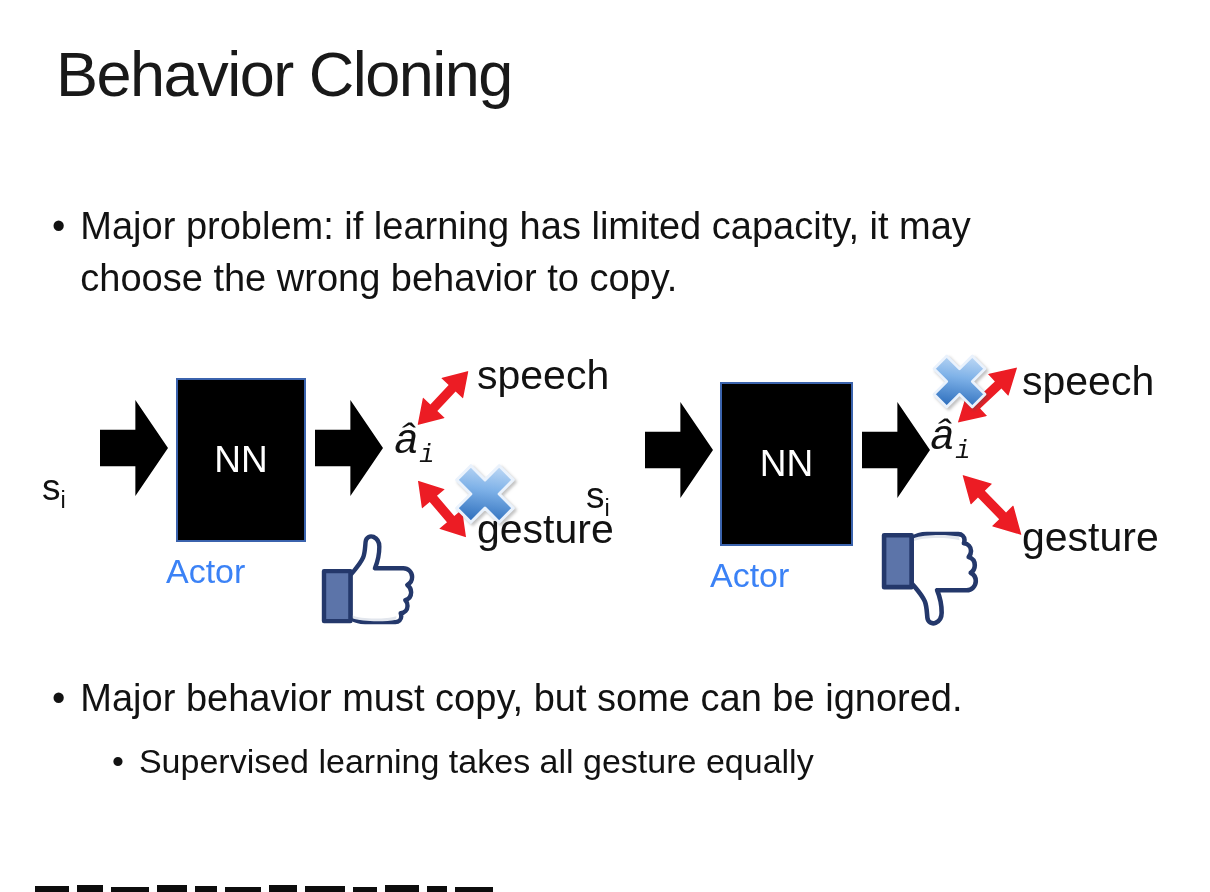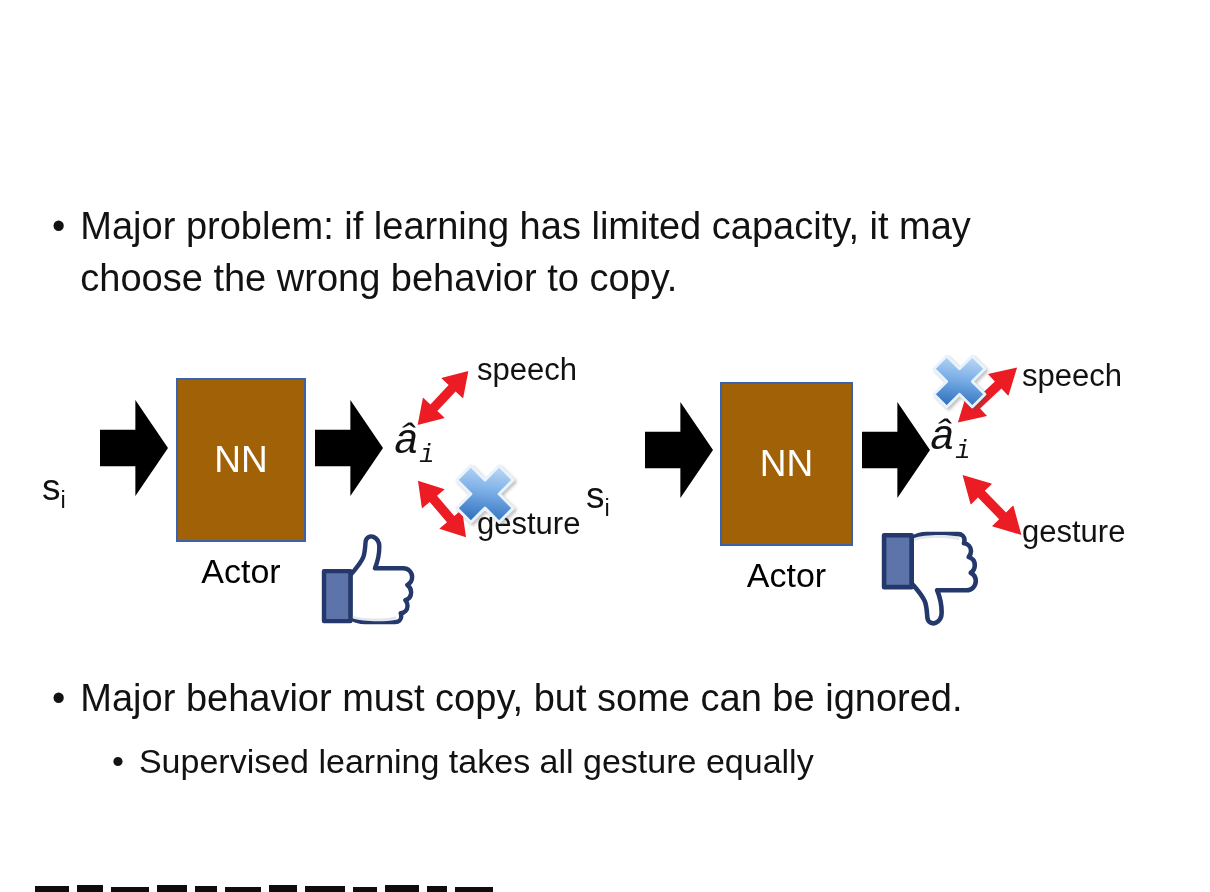--- a/index.html
+++ b/index.html
@@ -11,24 +11,24 @@
   .bullet .dot{flex:0 0 auto;}
   .b1{left:52px;top:200px;width:980px;}
   .b2{left:52px;top:672px;white-space:nowrap;}
   .b3{left:112px;top:738px;font-size:34px;white-space:nowrap;}
   .smath{font-size:37px;margin-top:43px;}
   .smath sub{font-size:64%;}
   .amath{font-family:Liberation Mono, monospace;font-style:italic;font-size:42px;z-index:4;}
   .amath sub{font-size:60%;}
   .blkarrow{width:68px;height:96px;background:#000;
     clip-path:polygon(0 31%,52% 31%,52% 0,100% 50%,52% 100%,52% 69%,0 69%);}
-  .nnbox{background:#a16207;border:2px solid #3B63AD;box-sizing:border-box;color:#fff;
+  .nnbox{background:#000000;border:2px solid #3B63AD;box-sizing:border-box;color:#fff;
     display:flex;align-items:center;justify-content:center;font-size:37px;}
-  .actor{text-align:center;font-size:34px;color:#000000;}
-  .branchlbl{font-size:31px;color:#121212;z-index:5;}
+  .actor{text-align:left;font-size:34px;color:#3b82f6;}
+  .branchlbl{font-size:41px;color:#121212;z-index:5;}
   .redarrow{height:30px;background:#EC1C24;z-index:2;
     clip-path:polygon(0 50%,32% 0,32% 34%,68% 34%,68% 0,100% 50%,68% 100%,68% 66%,32% 66%,32% 100%);}
   .xicon{z-index:6;filter:drop-shadow(2px 2px 1.5px rgba(80,80,80,.35));}
   .thumb{z-index:3;}
   .cutoff{left:35px;top:885px;z-index:7;}
 </style>
 </head>
 <body>
 
 <svg width="0" height="0" style="position:absolute">
@@ -51,20 +51,21 @@
                C89.3,79.5 86.3,82.5 82.3,83 C82.7,84 82.9,85.2 82.9,86.4
                C82.9,89.5 80.3,92 77,92 L46,92 C40,92 34.5,90 31,87.5 Z" fill="#ffffff" stroke="#24386B" stroke-width="4.5" stroke-linejoin="round"></path>
       <path d="M33,85 C40,89 66,89.5 78,86 L77.5,89.5 C66,92 42,91.5 33,88 Z" fill="#E2E6ED"></path>
       <rect x="4" y="40" width="27" height="51" fill="#5C74A9" stroke="#24386B" stroke-width="4.5" stroke-linejoin="round"></rect>
     </g>
   </defs>
 </svg>
 
 <div class="slide">
 
+  <div class="abs title">Behavior Cloning</div>
 
   <div class="abs bullet b1">
     <span class="dot">•</span>
     <div>Major problem: if learning has limited capacity, it may choose the wrong behavior to copy.</div>
   </div>
 
   <span class="abs smath" style="left:42px;top:424px;"><span>s</span><sub>i</sub></span>
 
   <div class="abs blkarrow" style="left:100px;top:400px;"></div>
 

